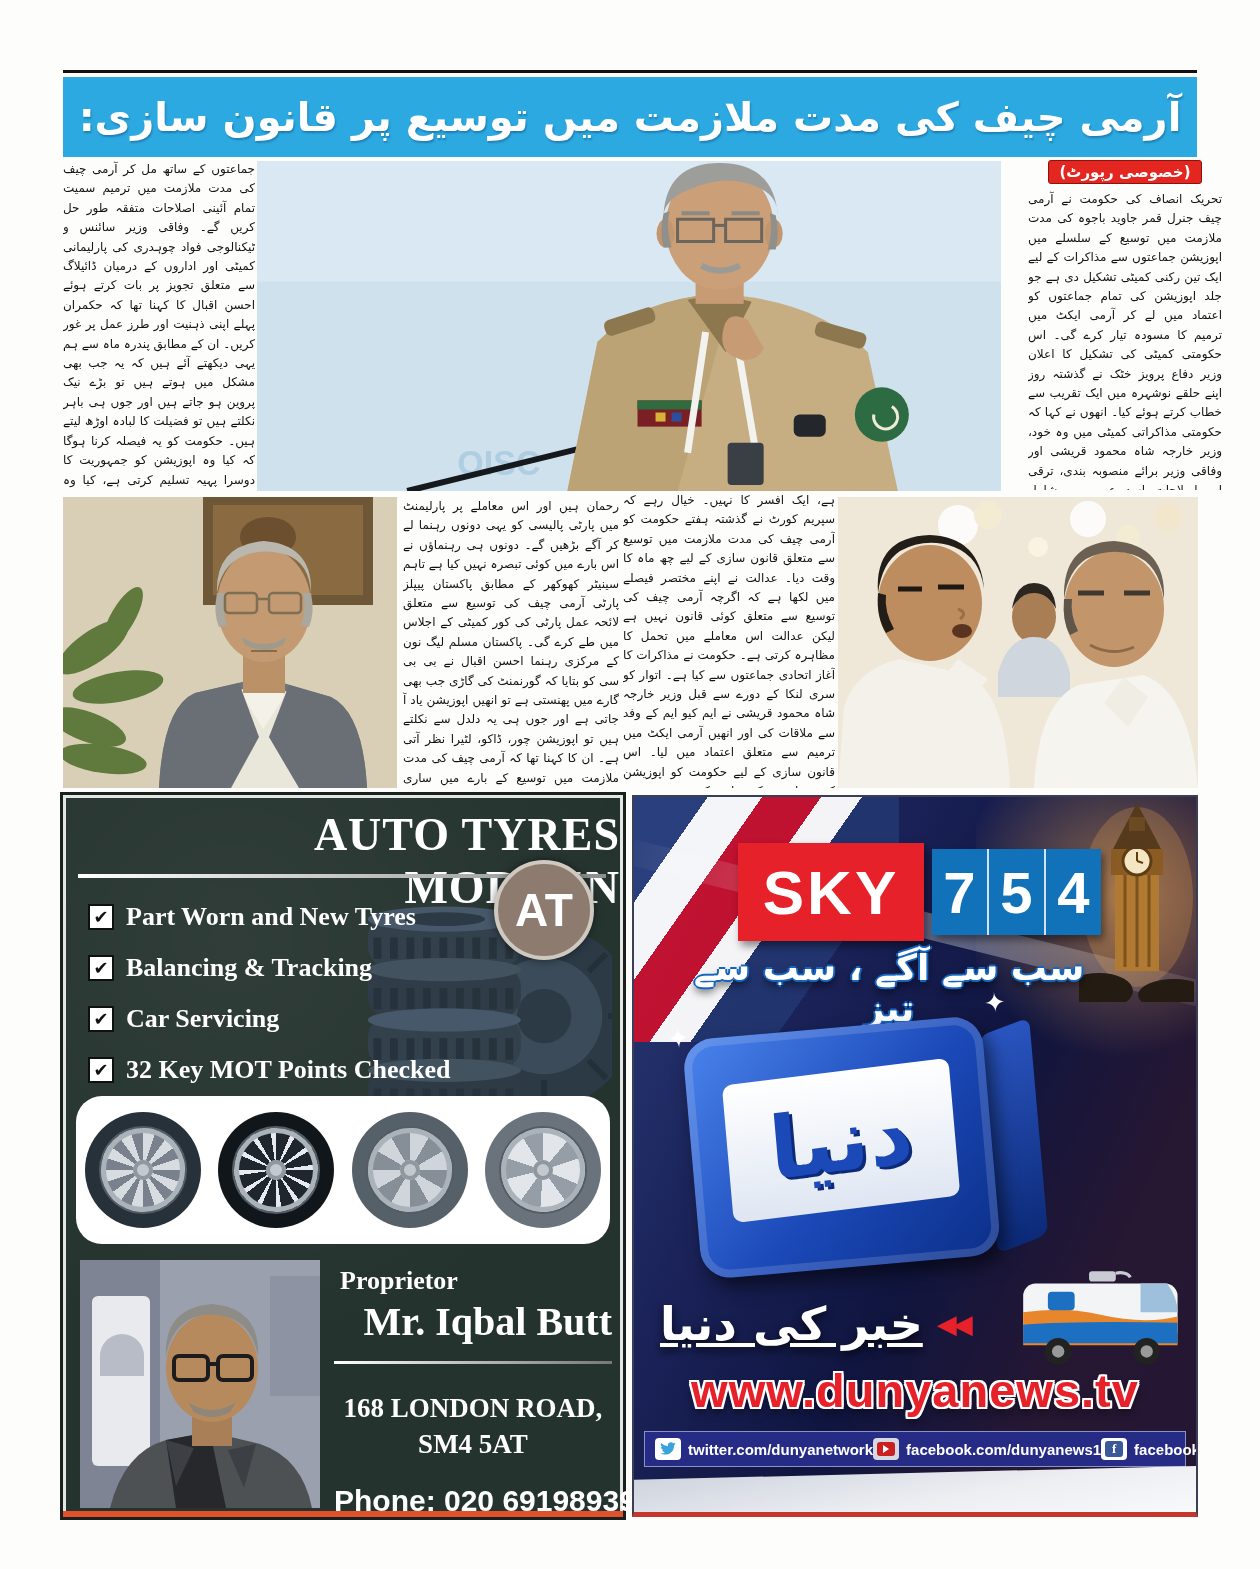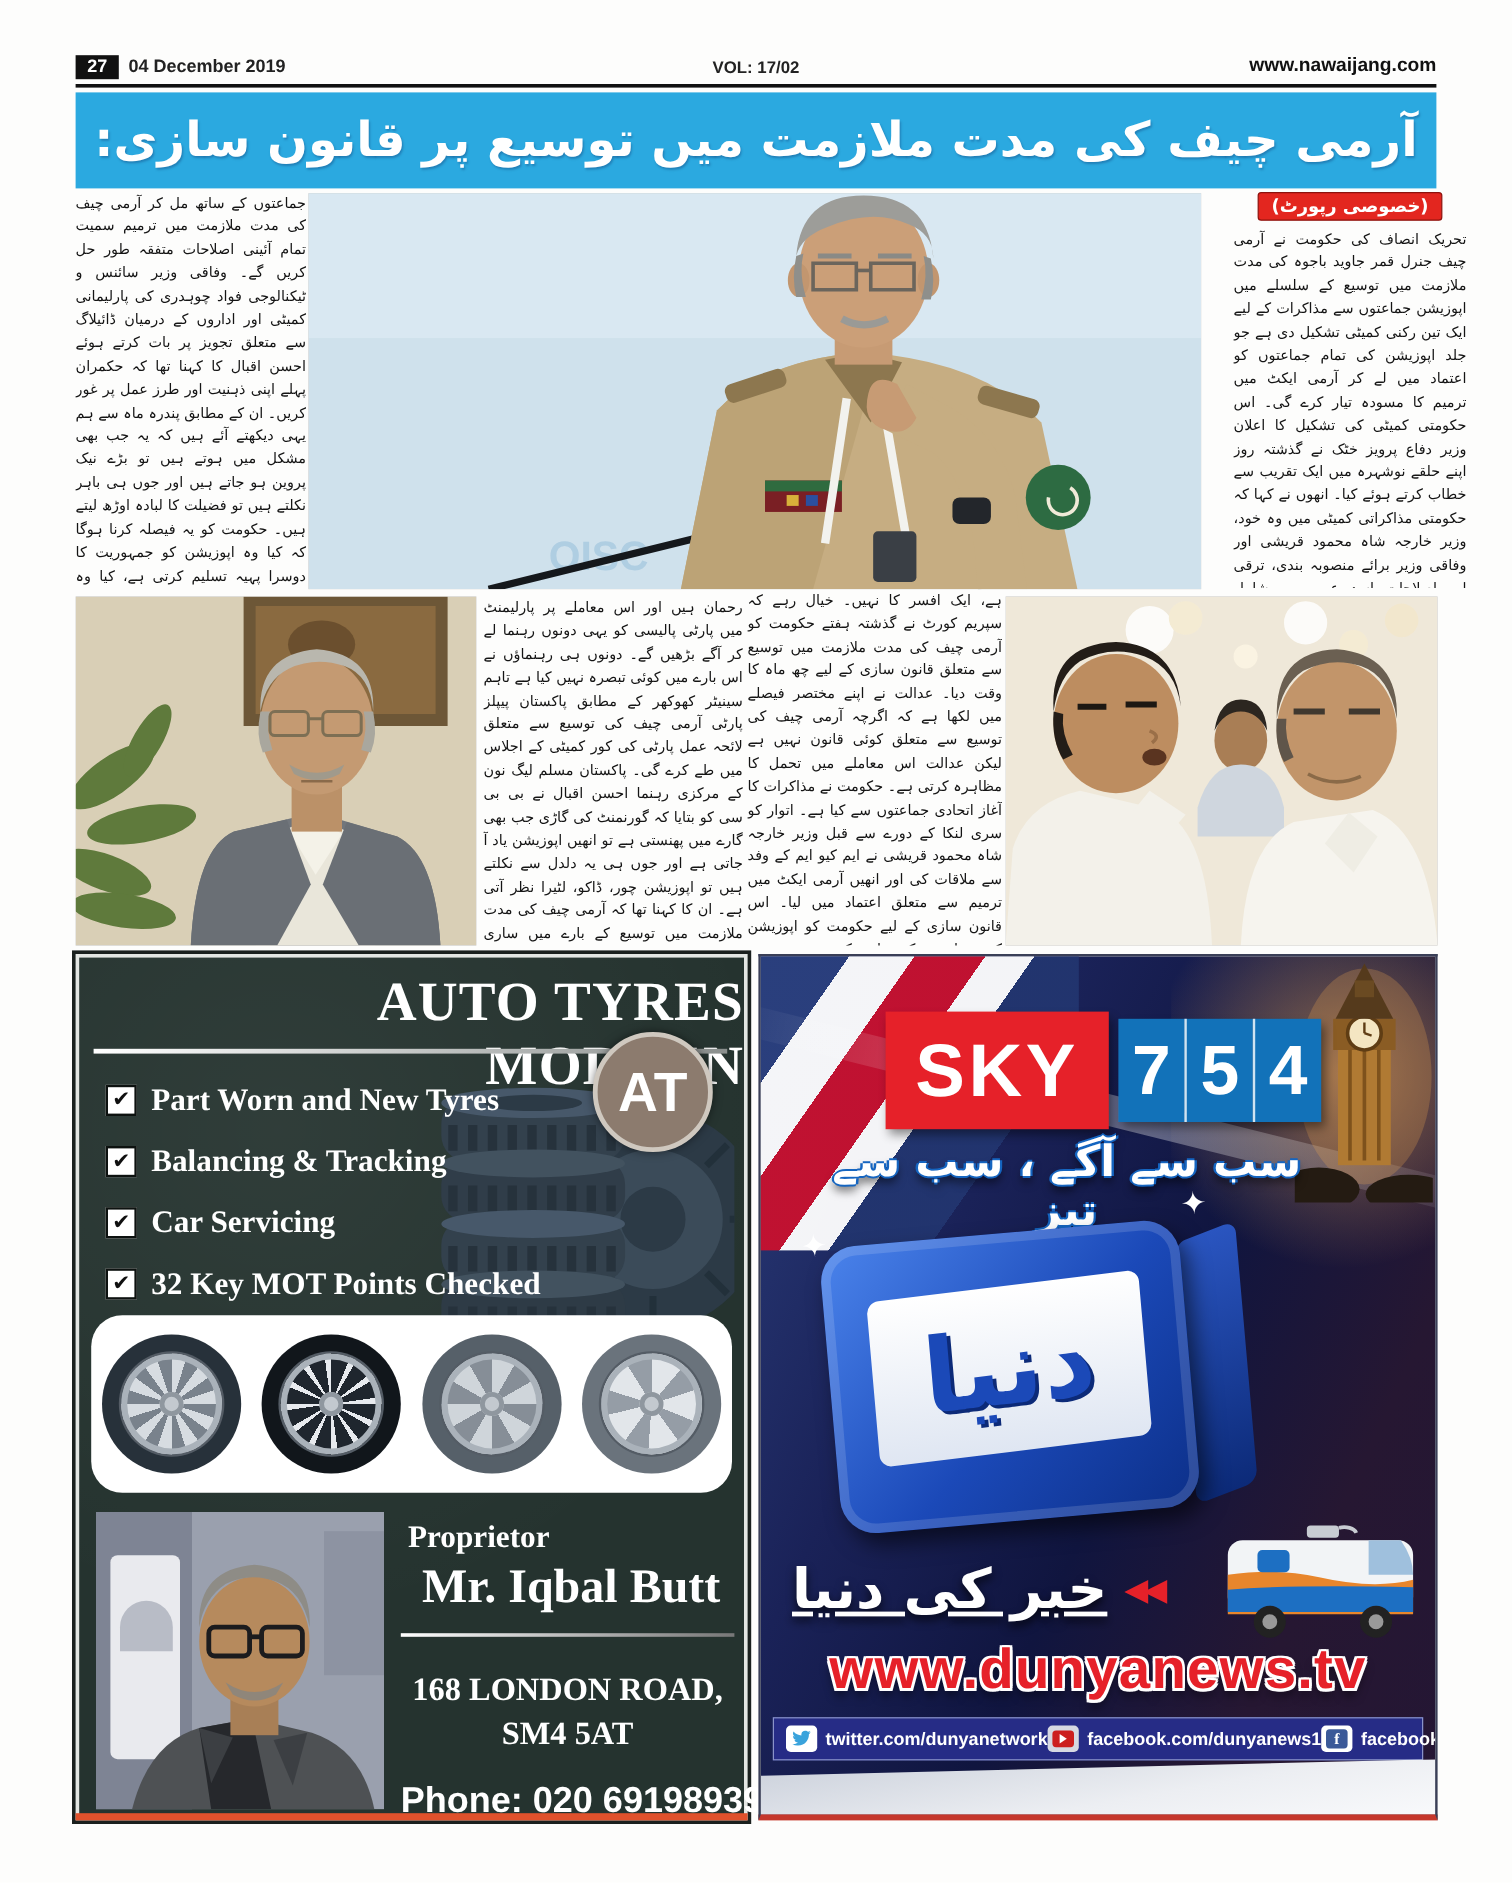--- a/index.html
+++ b/index.html
@@ -59,21 +59,21 @@
   .w2{background:#11161b;}
   .w2 .rim{background:repeating-conic-gradient(#1f262e 0deg 22deg,#e7eaee 22deg 30deg);}
   .w3{background:#566069;}
   .w3 .rim{background:repeating-conic-gradient(#cfd5da 0deg 30deg,#868e97 30deg 60deg);}
   .w4{background:#6a737c;}
   .w4 .rim{background:repeating-conic-gradient(#e2e6ea 0deg 40deg,#959da6 40deg 72deg);}
   .ph-prop{left:14px;top:462px;width:240px;height:248px;position:absolute;overflow:hidden;}
   .ph-prop svg{display:block;width:100%;height:100%;}
   .prop-txt{position:absolute;left:268px;top:468px;width:278px;color:#fff;text-align:center;}
   .prop-label{font:bold 26px "Liberation Serif",serif;text-align:left;margin-left:6px;}
-  .prop-name{font:bold 40px "Liberation Serif",serif;margin-top:2px;text-align:center;margin-left:6px;white-space:nowrap;}
+  .prop-name{font:bold 40px "Liberation Serif",serif;margin-top:2px;text-align:right;margin-left:6px;white-space:nowrap;}
   .prop-rule{height:3px;background:linear-gradient(90deg,#fff,#777);margin:16px 0 26px;}
   .prop-addr{font:bold 27px/36px "Liberation Serif",serif;}
   .prop-phone{font:bold 30px "Liberation Sans",sans-serif;margin-top:22px;white-space:nowrap;}
   .at-bottom{position:absolute;left:-3px;right:-3px;bottom:-3px;height:6px;background:#E0512C;}
   
   .ad-dunya{position:absolute;left:632px;top:795px;width:566px;height:722px;box-sizing:border-box;
             border:2px solid #3a3f57;border-bottom:5px solid #c5372c;overflow:hidden;
             background:linear-gradient(115deg,#2a3c7a 0%,#1a2258 30%,#10153f 55%,#261732 78%,#241634 100%);}
   .dy-flag{position:absolute;left:-10px;top:-10px;width:275px;height:255px;opacity:.95;
            background:linear-gradient(125deg,#2a3f7d 0 20%,#ffffff 20% 32%,#c8102e 32% 45%,#ffffff 45% 54%,#22356f 54% 72%,rgba(16,21,63,0) 72%);}
@@ -128,26 +128,20 @@
             font:bold 13px/16px "Liberation Serif",serif;text-align:center;}
   .dy-swoosh{position:absolute;left:0;right:0;bottom:0;height:46px;
              background:linear-gradient(170deg,#c9cfda 0%,#eceef2 60%,#f8f9fb 100%);
              clip-path:polygon(0 30%,100% 0,100% 100%,0 100%);}
 </style>
 </head>
 <body>
 
 <div class="page">
 
-  <div class="hdr">
-    <div class="pagenum">27</div>
-    <div class="hdate">04 December 2019</div>
-    <div class="hvol">VOL: 17/02</div>
-    <div class="hsite">www.nawaijang.com</div>
-  </div>
   <div class="hrule"></div>
 
   <div class="banner">
     <h1>آرمی چیف کی مدت ملازمت میں توسیع پر قانون سازی: اپوزیشن کیا سوچ رہی ہے؟</h1>
   </div>
 
   <div class="ucol col-left">جماعتوں کے ساتھ مل کر آرمی چیف کی مدت ملازمت میں ترمیم سمیت تمام آئینی اصلاحات متفقہ طور حل کریں گے۔ وفاقی وزیر سائنس و ٹیکنالوجی فواد چوہدری کی پارلیمانی کمیٹی اور اداروں کے درمیان ڈائیلاگ سے متعلق تجویز پر بات کرتے ہوئے احسن اقبال کا کہنا تھا کہ حکمران پہلے اپنی ذہنیت اور طرز عمل پر غور کریں۔ ان کے مطابق پندرہ ماہ سے ہم یہی دیکھتے آئے ہیں کہ یہ جب بھی مشکل میں ہوتے ہیں تو بڑے نیک پروین ہو جاتے ہیں اور جوں ہی باہر نکلتے ہیں تو فضیلت کا لبادہ اوڑھ لیتے ہیں۔ حکومت کو یہ فیصلہ کرنا ہوگا کہ کیا وہ اپوزیشن کو جمہوریت کا دوسرا پہیہ تسلیم کرتی ہے، کیا وہ اپوزیشن کی حب الوطنی اور دیانتداری کو تسلیم کرتی ہے یا نہیں۔ پرویز خٹک نے کہا کہ اپوزیشن کی جماعتیں ذمہ دارانہ سیاست کر رہی ہیں، سب کو اس کا ادراک ہے۔ سپریم کورٹ کے فیصلے کی روشنی میں اپوزیشن کے ساتھ خوش اسلوبی سے معاملات طے ہو جائیں گے۔ پرویز خٹک کے مطابق چیف الیکشن کمشنر اور ممبران الیکشن کمیشن کی تعیناتی کا معاملہ بھی اپوزیشن کے ساتھ مشاورت کے ساتھ حل کریں گے۔</div>
 
   <div class="col-right" style="position:absolute;left:1004px;top:160px;width:194px;height:332px;">
     <span class="badge">(خصوصی رپورٹ)</span>

